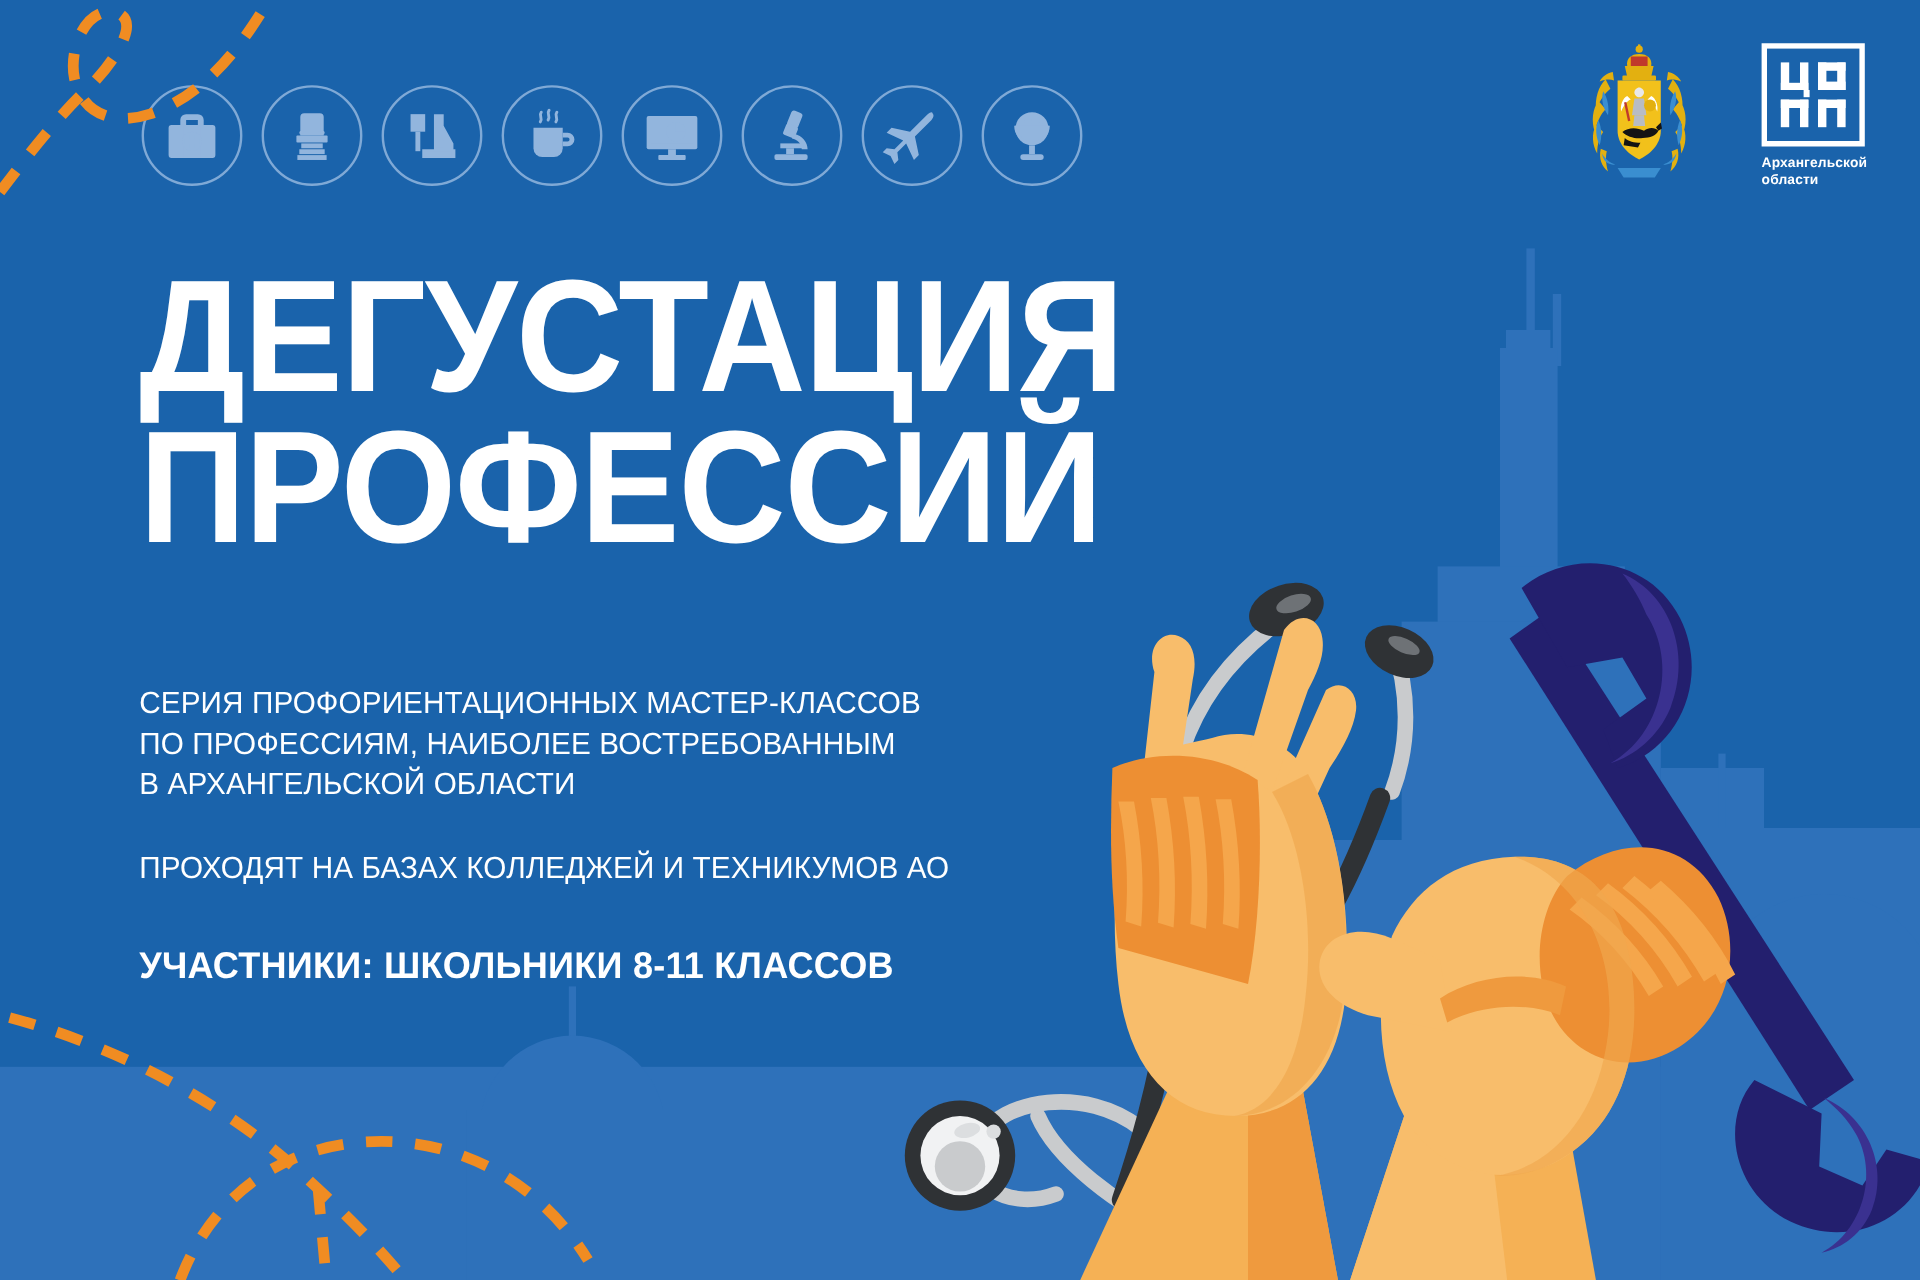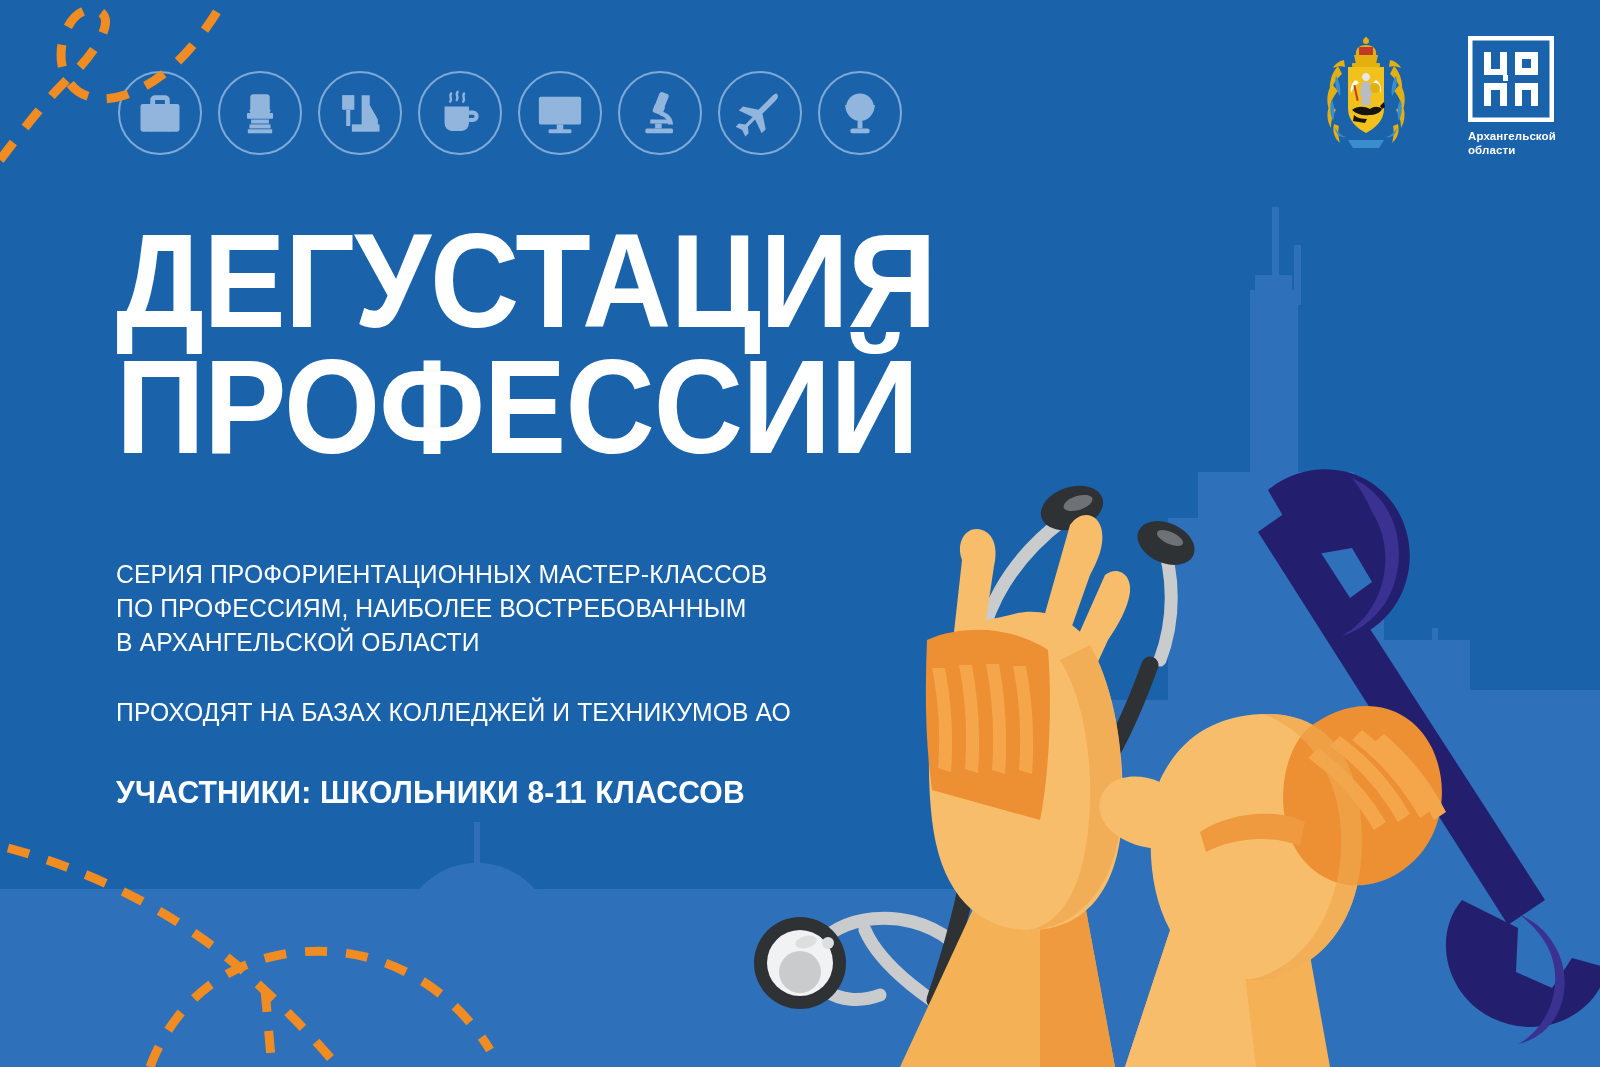--- a/index.html
+++ b/index.html
@@ -59,21 +59,21 @@
     font-size:133px;
     line-height:.95;
     letter-spacing:-1px;
     transform:scaleX(.93);
     transform-origin:left top;
     text-transform:uppercase;
     white-space:nowrap;
   }
   .headline .l2 { display:block; }
   
-  .copy { position:absolute; left:116px; top:558px; width:800px; }
+  .copy { position:absolute; left:116px; top:570px; width:800px; }
   .copy p {
     color:#ffffff;
     font-size:25.5px;
     line-height:1.33;
     letter-spacing:.1px;
     text-transform:uppercase;
     font-weight:400;
     transform:scaleX(.97);
     transform-origin:left center;
     white-space:nowrap;

